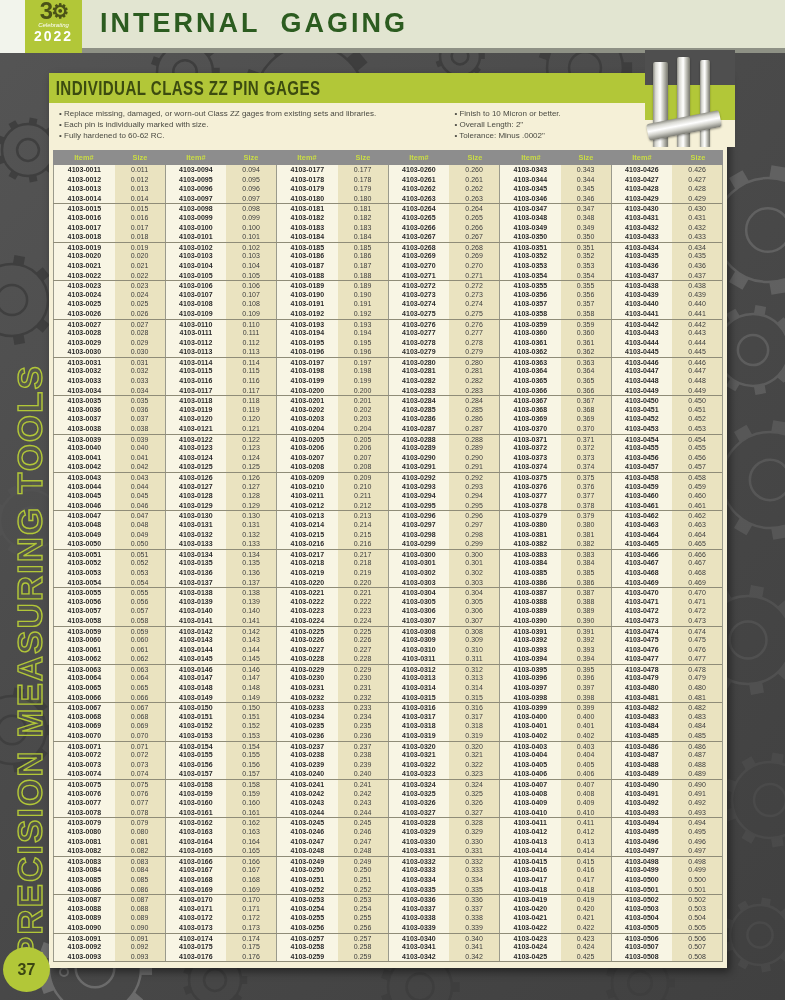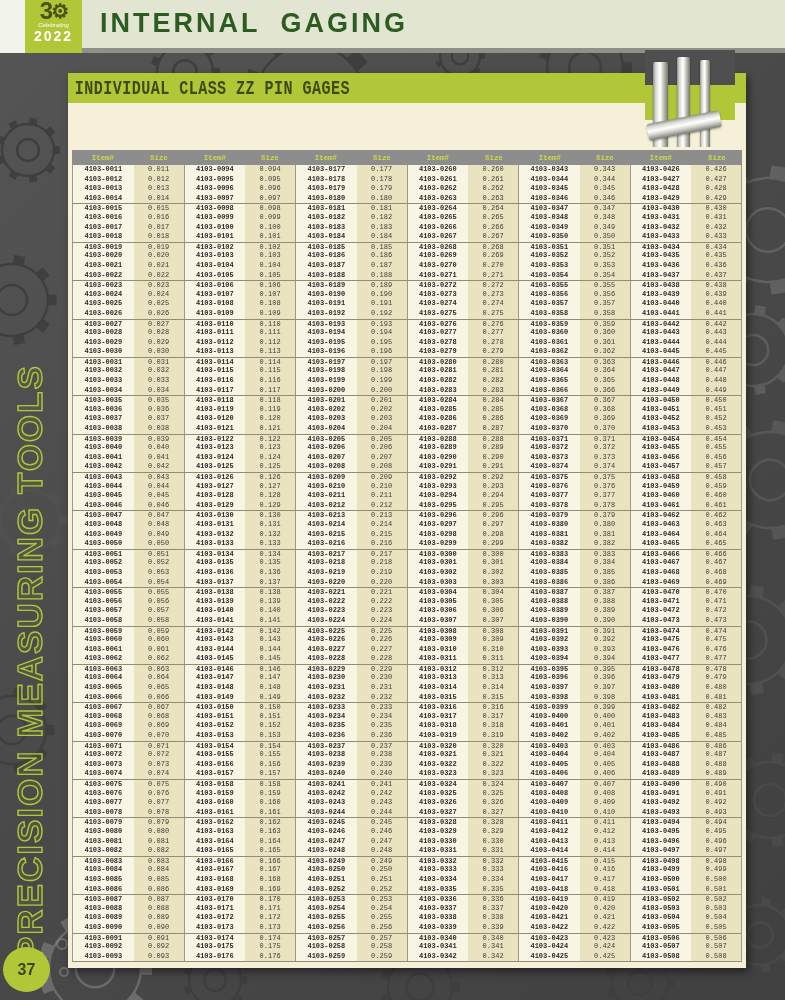--- a/index.html
+++ b/index.html
@@ -29,22 +29,22 @@
                 transform:rotate(-90deg);transform-origin:0 0;
                 white-space:nowrap;font-size:35px;font-weight:bold;letter-spacing:2px;
                 color:rgba(178,199,56,0.08);
                 -webkit-text-stroke:1.4px var(--lime,#b2c738);}
   .page-circle{position:absolute;left:3px;top:947px;width:47px;height:45px;z-index:3;
                border-radius:50%;background:var(--lime,#b2c738);
                display:flex;align-items:center;justify-content:center;}
   .page-circle span{font-size:16px;font-weight:bold;color:#3c4613;}
 
   
-  .panel{position:absolute;left:68px;top:73px;width:678px;height:895px;z-index:2;
-         background:var(--panel-cream,#f5f0d7);box-shadow:3px 4px 8px rgba(0,0,0,0.45);font-family:Liberation Mono, monospace;}
+  .panel{position:absolute;left:49px;top:73px;width:678px;height:895px;z-index:2;
+         background:var(--panel-cream,#f5f0d7);box-shadow:3px 4px 8px rgba(0,0,0,0.45);}
   .section-bar{height:30px;background:var(--lime,#b2c738);display:flex;align-items:center;}
   .section-title{font-size:18px;font-weight:bold;color:#3c4b10;padding-left:8px;
                  letter-spacing:0.5px;transform:scaleX(0.84) scaleY(1.1);transform-origin:left center;
                  white-space:nowrap;}
   .bullets-area{display:flex;padding:5px 8px 2px 10px;height:36px;}
   .bullets{list-style:none;margin:0;padding:0;}
   .bullets.left{width:59%;}
   .bullets.right{flex:1;padding-left:6px;}
   .bullets li{font-size:8px;color:#4a4a42;line-height:11px;white-space:nowrap;}
   .bullets li::before{content:"•  ";color:#4a4a42;}
@@ -330,20 +330,30 @@
 
   <div class="page-circle">
     <span>37</span>
   </div>
 
   <div class="panel">
     <div class="section-bar">
       <span class="section-title">INDIVIDUAL CLASS ZZ PIN GAGES</span>
     </div>
     <div class="bullets-area">
+      <ul class="bullets left">
+          <li>Replace missing, damaged, or worn-out Class ZZ gages from existing sets and libraries.</li>
+          <li>Each pin is individually marked with size.</li>
+          <li>Fully hardened to 60-62 RC.</li>
+        </ul>
+      <ul class="bullets right">
+          <li>Finish to 10 Micron or better.</li>
+          <li>Overall Length: 2"</li>
+          <li>Tolerance: Minus .0002"</li>
+        </ul>
     </div>
     <div class="gage-table">
       <div class="t-header">
           <div class="h-cell">Item#</div>
           <div class="h-cell">Size</div>
           <div class="h-cell">Item#</div>
           <div class="h-cell">Size</div>
           <div class="h-cell">Item#</div>
           <div class="h-cell">Size</div>
           <div class="h-cell">Item#</div>

